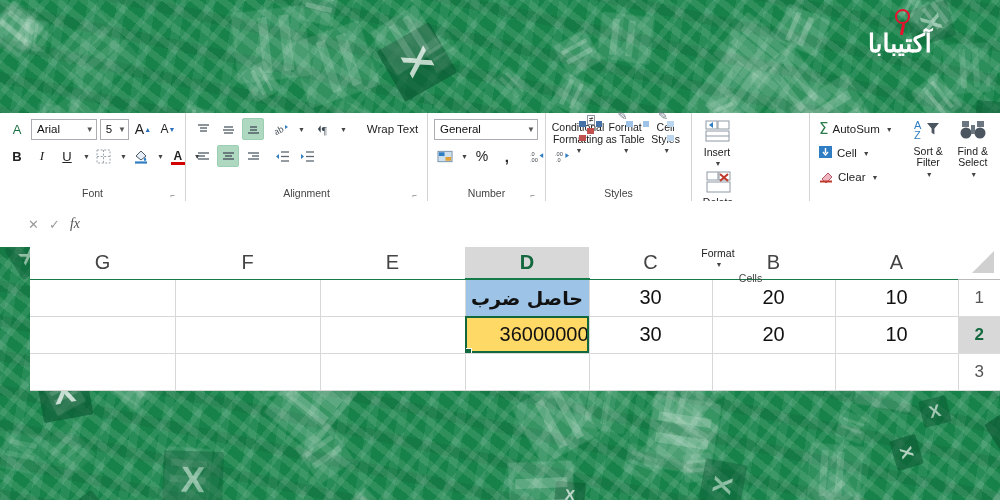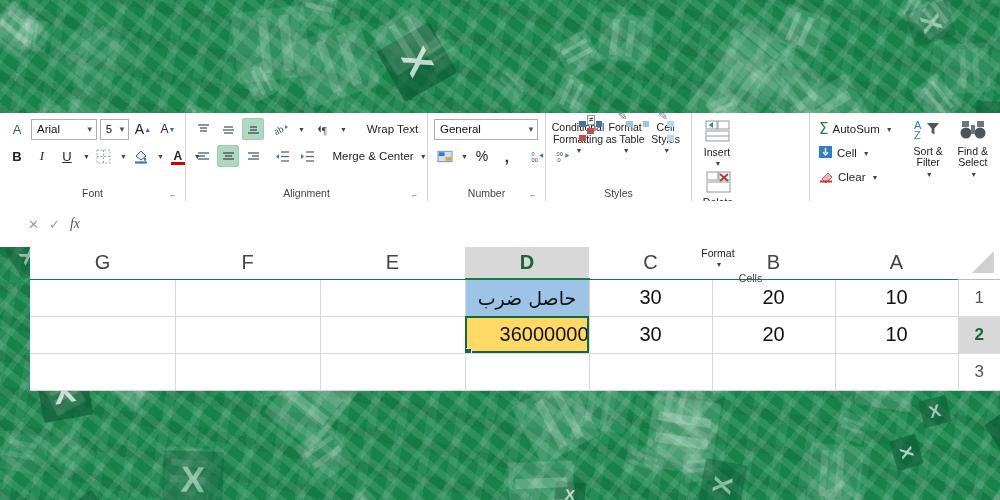--- a/index.html
+++ b/index.html
@@ -271,21 +271,21 @@
     outline: 2.5px solid #12683d;
     outline-offset: -2px;
   }
   .cell.fill-yellow::after {
     content:""; position:absolute;
     left: -2px; bottom: -3px;
     width: 6px; height: 6px;
     background: #12683d;
     border: 1px solid #fff;
   }
-  .rtl-text { direction: rtl; font-family: "DejaVu Sans", sans-serif; }
+  .rtl-text { direction: rtl; font-family: "DejaVu Sans", sans-serif; font-weight: bold; }
 </style>
 </head>
 <body>
 
 <div id="stage">
 
   <div id="bg-pattern"></div>
   <div id="bg-chips">
       <div class="sheet-chip" style="width: 46px; height: 52px; left: 603px; top: 12px; transform: rotate(-83.3deg); opacity: 0.73;"></div>
       <div class="sheet-chip" style="width: 34px; height: 40px; left: 262px; top: 355px; transform: rotate(-4.8deg); opacity: 0.83;"></div>
@@ -392,20 +392,24 @@
       <div class="sheet-chip" style="width: 35px; height: 35px; left: 560px; top: 36px; transform: rotate(-29deg); opacity: 0.95;"></div>
       <div class="x-chip" style="width: 60px; height: 57px; left: 163px; top: 451px; transform: rotate(1.8deg); opacity: 0.52; font-size: 36px;">X</div>
       <div class="sheet-chip" style="width: 30px; height: 30px; left: 427px; top: 37px; transform: rotate(-31.7deg); opacity: 0.51;"></div>
       <div class="sheet-chip" style="width: 33px; height: 25px; left: 128px; top: 340px; transform: rotate(-61.2deg); opacity: 0.64;"></div>
       <div class="sheet-chip" style="width: 50px; height: 58px; left: 327px; top: 108px; transform: rotate(25.9deg); opacity: 0.66;"></div>
       <div class="sheet-chip" style="width: 63px; height: 70px; left: 674px; top: 334px; transform: rotate(50.3deg); opacity: 0.66;"></div>
       <div class="sheet-chip" style="width: 53px; height: 62px; left: 287px; top: 260px; transform: rotate(81.8deg); opacity: 0.78;"></div>
       <div class="sheet-chip" style="width: 60px; height: 68px; left: 632px; top: 165px; transform: rotate(77.9deg); opacity: 0.63;"></div>
     </div>
 
+  <div id="logo">
+    <span>آکتیبابا</span>
+    <span id="logo-mag"></span>
+  </div>
 
   <div id="ribbon">
 
     <div class="grp" style="width:186px">
       <div class="grp-body">
         <div class="rw">
           <span class="ctl" style="color:#1e7145;font-size:13px">A</span>
           <div class="combo" style="width:96px">
             <span class="cv">Arial</span>
             <span class="ca">▼</span>
@@ -544,31 +548,20 @@
           </span>
           <span class="ctl">
             <svg width="16" height="15" viewBox="0 0 16 15">
                 <g stroke="#5b6670" stroke-width="1.3">
                   <line x1="6" y1="3" x2="14" y2="3"></line>
                   <line x1="6" y1="7.5" x2="14" y2="7.5"></line>
                   <line x1="6" y1="12" x2="14" y2="12"></line>
                 </g>
                 <path d="M1 5 l3 2.5 -3 2.5z" fill="#2f7ec4"></path>
               </svg>
-          </span>
-          <span class="ctl" style="margin-left:8px;gap:4px">
-            <svg width="16" height="15" viewBox="0 0 16 15" style="margin-right:4px">
-                <rect x="1" y="2" width="13" height="11" fill="#fff" stroke="#8e99a3"></rect>
-                <line x1="1" y1="5.5" x2="14" y2="5.5" stroke="#8e99a3"></line>
-                <line x1="1" y1="9.5" x2="14" y2="9.5" stroke="#8e99a3"></line>
-                <path d="M5 7.5 l-2.5 0 M10 7.5 l2.5 0" stroke="#2f7ec4"></path>
-                <path d="M6 6 l-2 1.5 2 1.5z M9 6 l2 1.5 -2 1.5z" fill="#2f7ec4"></path>
-              </svg>
-            <span>Merge &amp; Center</span>
-            <span class="caret">▼</span>
           </span>
         </div>
       </div>
       <div class="grp-label">
         <span>Alignment</span>
         <span class="grp-launcher">⌐</span>
       </div>
     </div>
 
     <div class="grp" style="width:118px">

